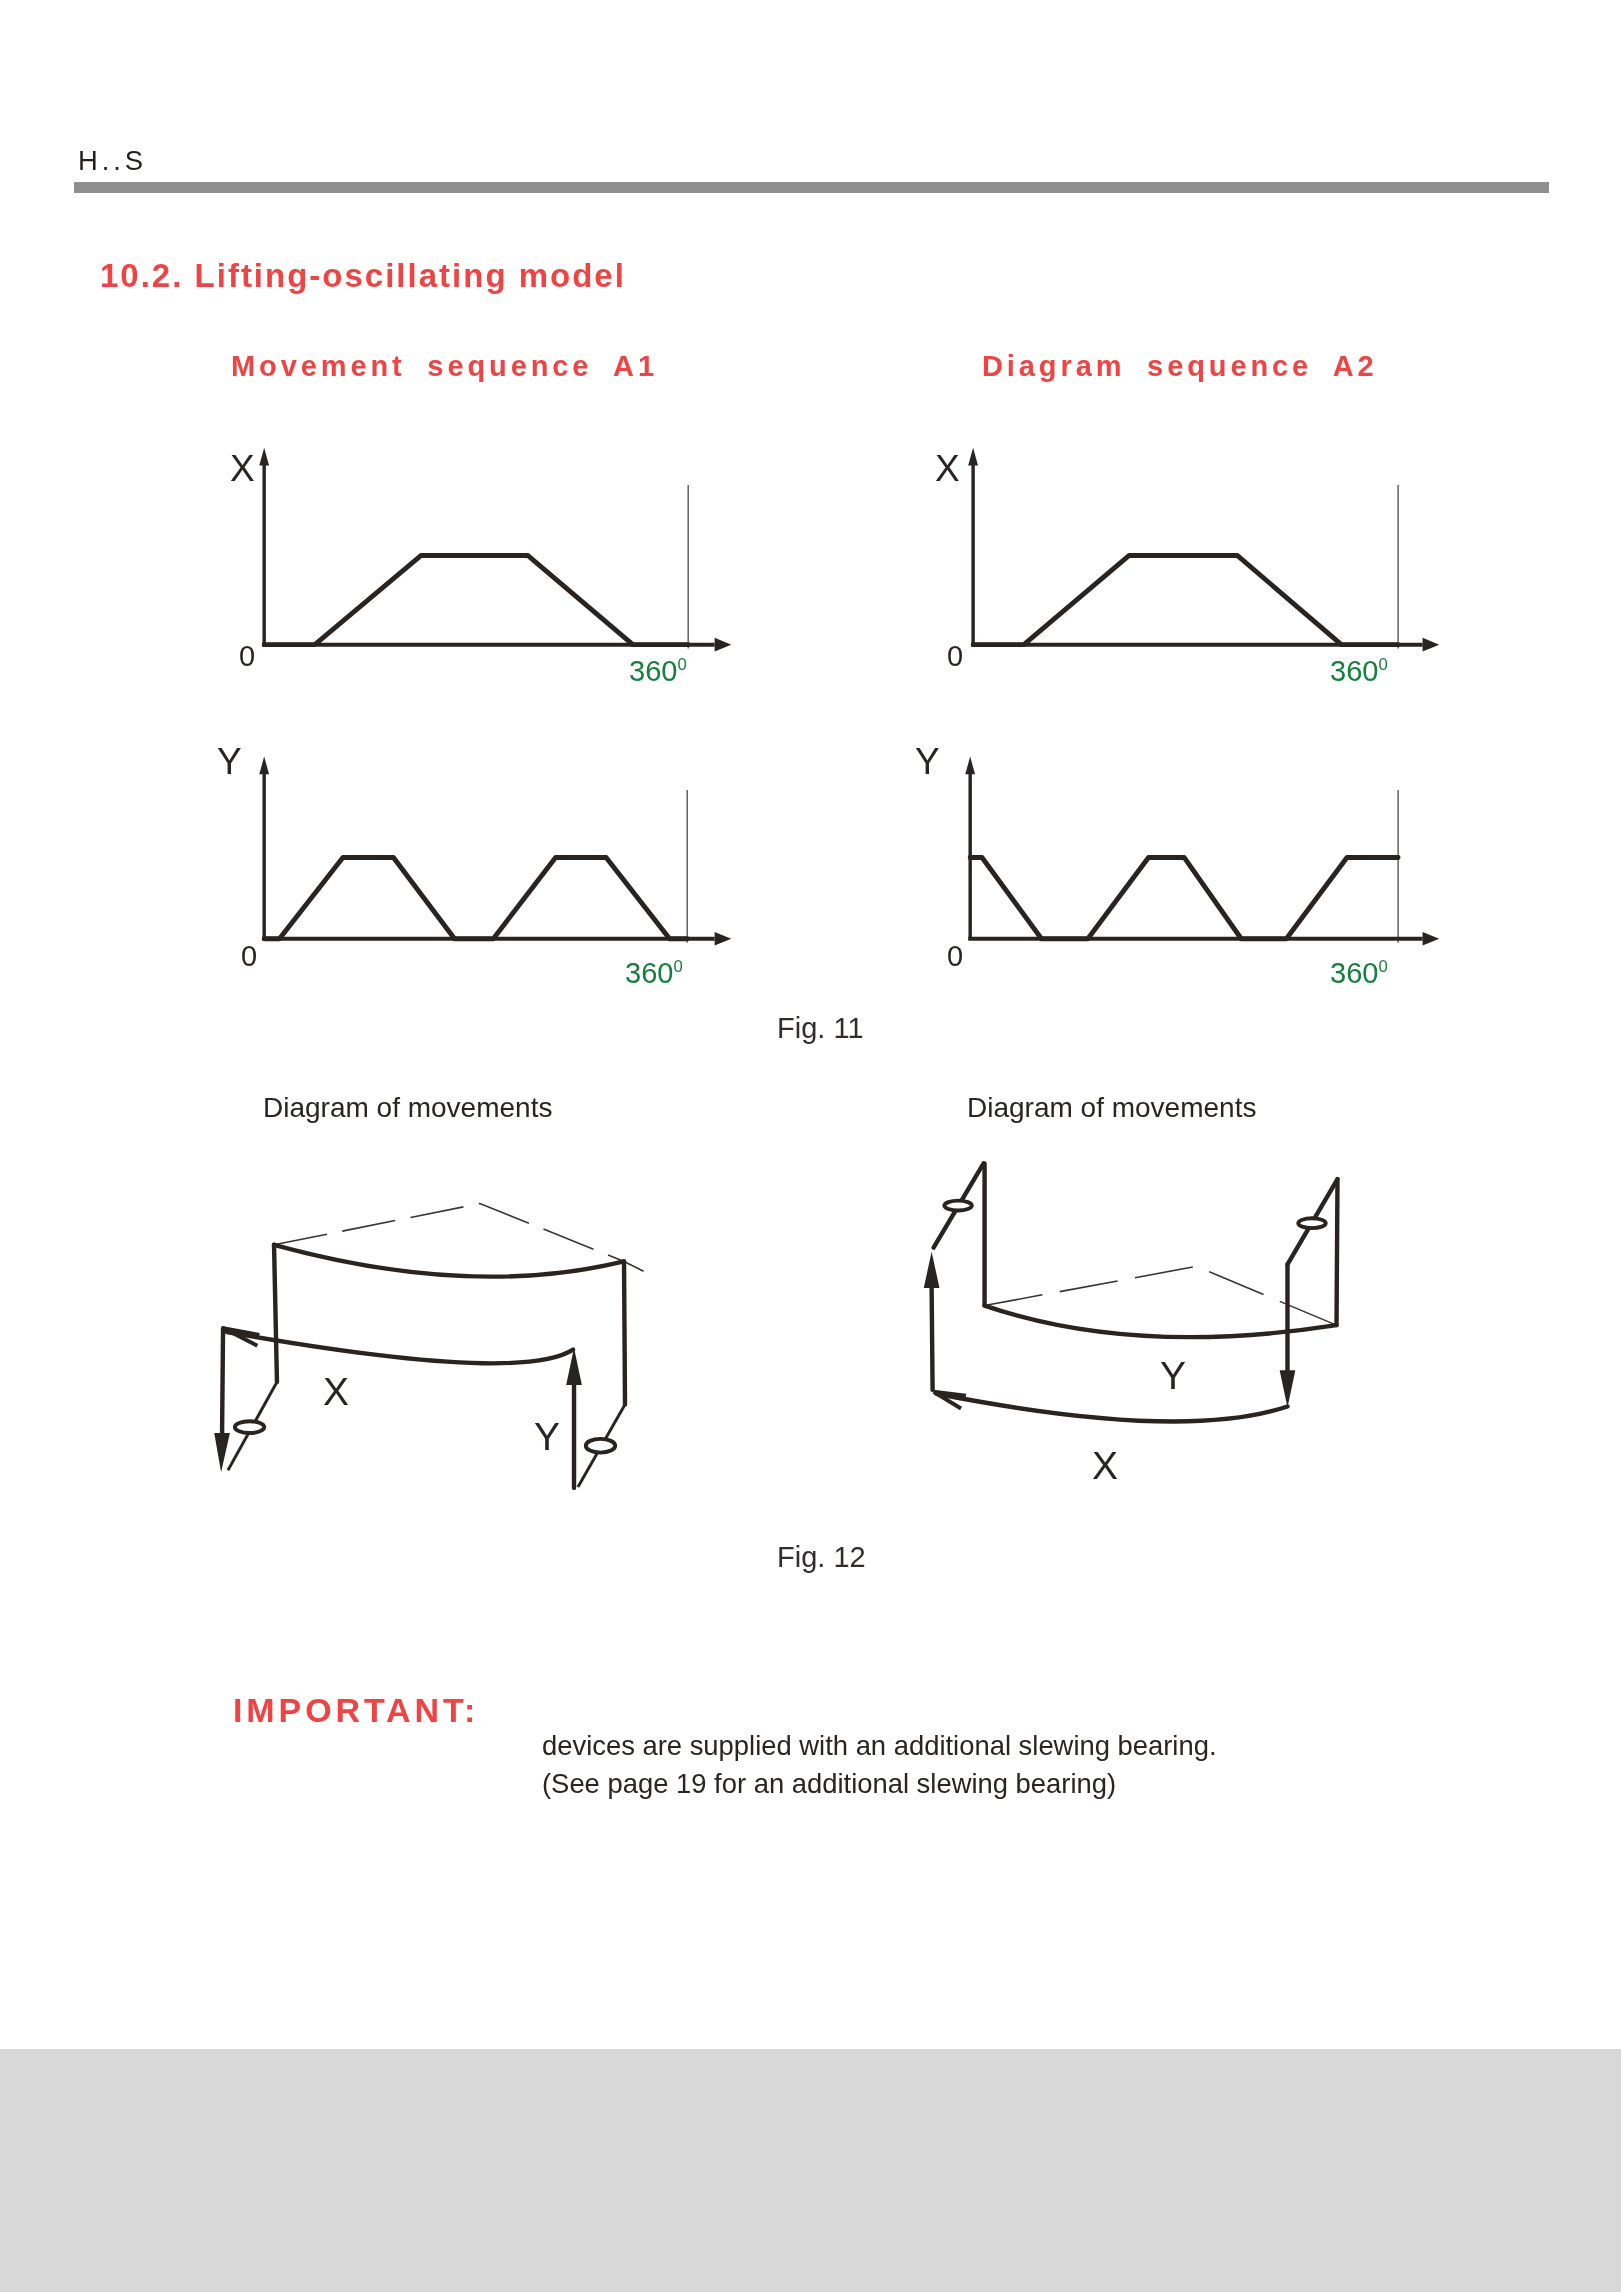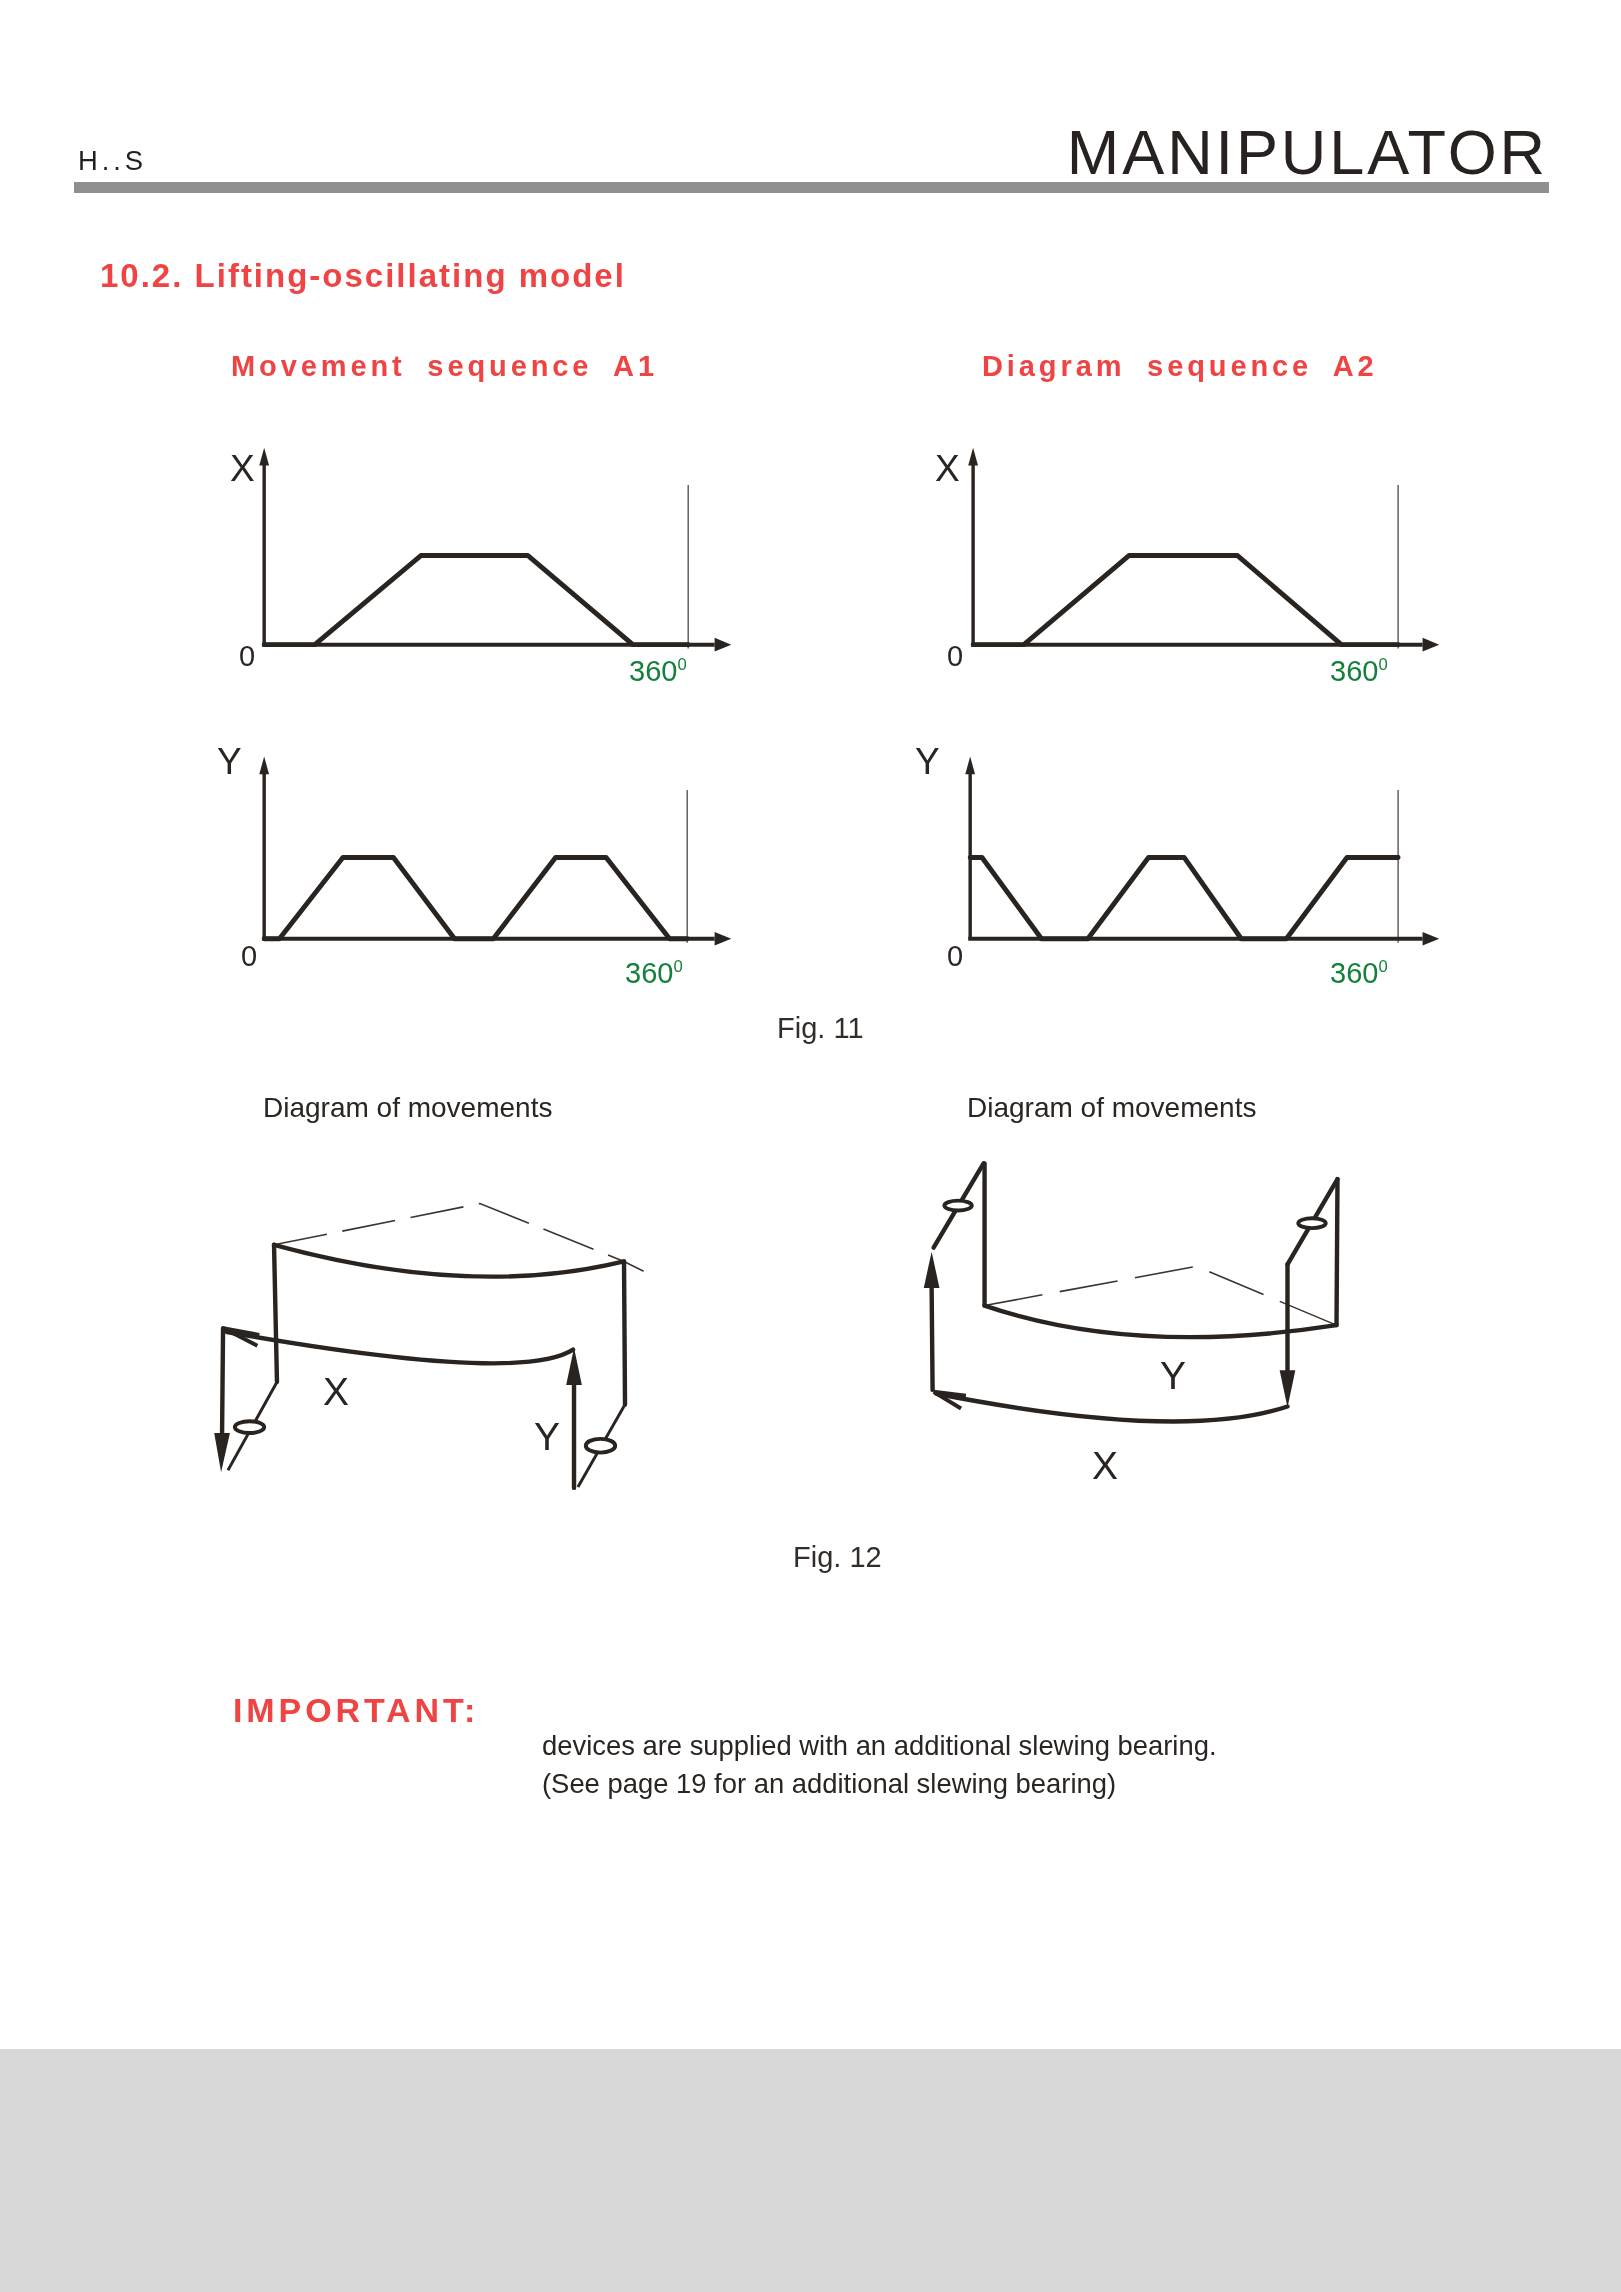--- a/index.html
+++ b/index.html
@@ -41,21 +41,20 @@
   .profile{stroke:#2a2420;stroke-width:5px;fill:none;stroke-linejoin:round;stroke-linecap:round;}
   .fillink{fill:#2a2420;stroke:none;}
   .ell{fill:#ffffff;stroke:#2a2420;stroke-width:4px;}
 </style>
 </head>
 <body>
 
 <div class="page">
 
   <div class="abs model-code">H..S</div>
-  <div class="abs brand">MANIPULATOR</div>
   <div class="abs header-bar"></div>
 
   <div class="abs section-title gray-head">10.2. Lifting-oscillating model</div>
 
   <div class="abs col-heading col-a1 gray-head">Movement sequence A1</div>
   <div class="abs col-heading col-a2 gray-head">Diagram sequence A2</div>
 
   <svg id="svg-a1x" class="abs" style="left:225px;top:436px;" width="519" height="245" viewBox="0 0 530 250">
     <line class="thin" x1="473" y1="50" x2="473" y2="217"></line>
     <line class="stroke" x1="40" y1="213" x2="40" y2="26" stroke-width="3.5"></line>
@@ -140,21 +139,21 @@
     <path class="stroke thick" d="M124,182 Q276,234 483,202"></path>
     <path class="stroke thick" d="M483,202 L484,53"></path>
     <path class="stroke thick" d="M484,53 L433,140"></path>
     <ellipse class="ell" cx="458" cy="98" rx="14" ry="5"></ellipse>
     <path class="stroke thick" d="M433,140 L433,248"></path>
     <polygon class="fillink" points="425,248 441,248 433,286"></polygon>
   </svg>
   <div class="abs diag-label" style="left:1160px;top:1354px;">Y</div>
   <div class="abs diag-label" style="left:1092px;top:1444px;">X</div>
 
-  <div class="abs fig-caption" style="left:777px;top:1541px;margin-left:16px;">Fig. 12</div>
+  <div class="abs fig-caption" style="left:777px;top:1541px;">Fig. 12</div>
 
   <div class="abs imp-label gray-head">IMPORTANT:</div>
   <div class="abs imp-line" style="top:1730px;">devices are supplied with an additional slewing bearing.</div>
   <div class="abs imp-line" style="top:1768px;">(See page 19 for an additional slewing bearing)</div>
 
   <div class="abs footer-bar"></div>
   <svg class="abs" style="left:1290px;top:2156px;" width="102" height="73" viewBox="0 0 104 74">
     <g fill="none" stroke="#ffffff" stroke-width="19" stroke-linecap="round">
       <path d="M96,12 C80,2 66,8 56,24 C47,39 34,52 10,57"></path>
       <path d="M57,18 C76,15 88,30 76,45 C64,60 40,60 35,45 C31,32 42,20 57,18"></path>

